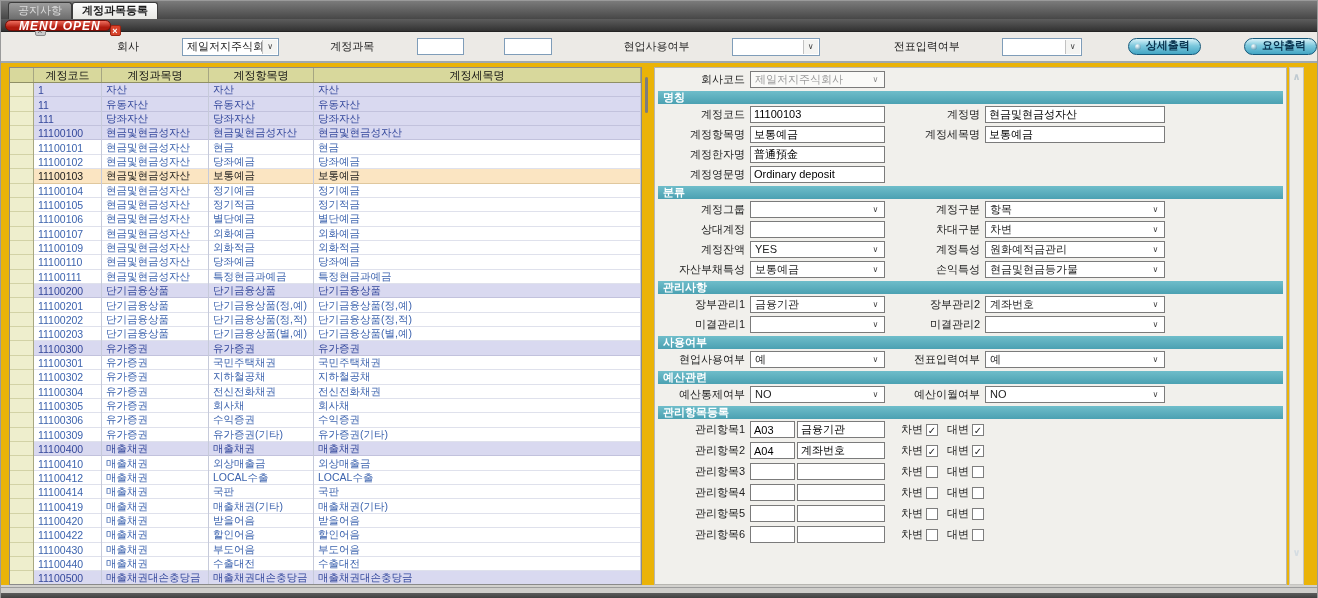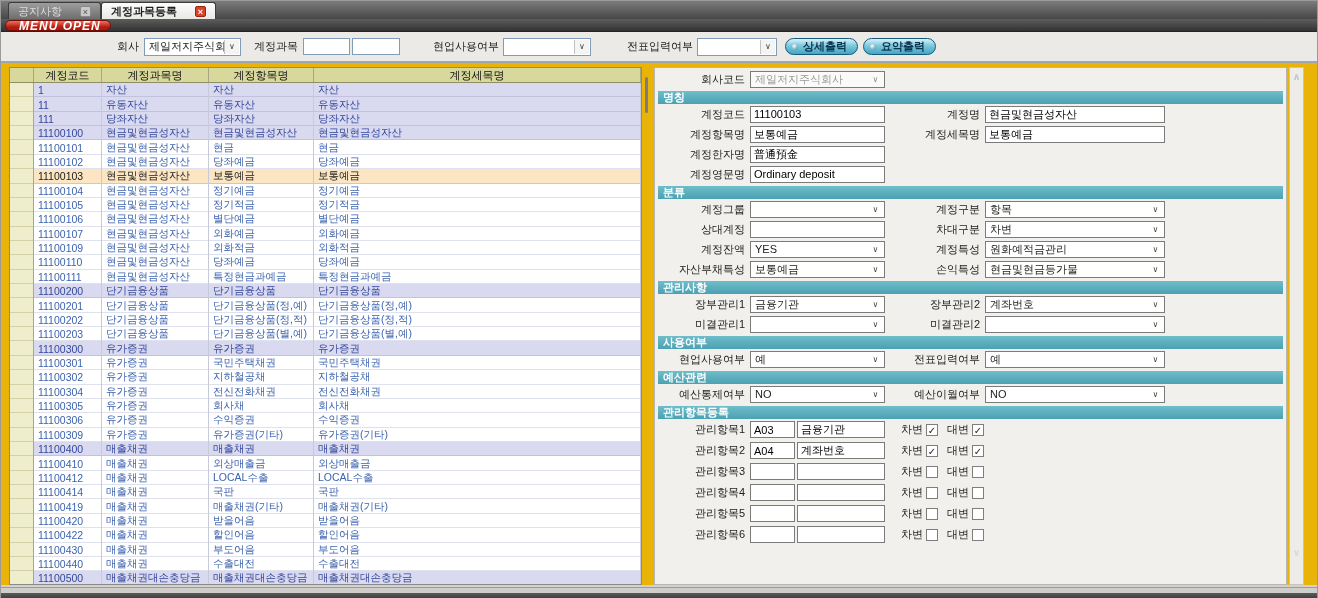--- a/index.html
+++ b/index.html
@@ -2,46 +2,46 @@
 <html><head>
 <meta charset="utf-8">
 <style>
   * { box-sizing: border-box; margin: 0; padding: 0; }
   html,body { width:1318px; height:598px; overflow:hidden; background:#c9c9c9;
     font-family:"Liberation Sans","DejaVu Sans",sans-serif; }
   .window { position:relative; width:1318px; height:598px; background:#d2d1cd; border:1px solid #9a9a9a; }
 
   
   .tabbar { height:18px; background:linear-gradient(#7b7b7b,#474747); display:flex; align-items:flex-end; padding-left:7px; }
-  .tab { height:17px; display:flex; align-items:center; gap:18px; padding:0 9px; font-size:11px;
-         border:1px solid #3c3c3c; border-bottom:none; border-radius:3px 3px 0 0; }
+  .tab { height:17px; display:flex; align-items:center; gap:7px; padding:0 9px; font-size:11px;
+         border:1px solid #3c3c3c; border-bottom:none; border-radius:3px 3px 0 0;flex-direction:column; }
   .tab.inactive { background:linear-gradient(#9d9d9d,#6e6e6e); color:#dcdcdc; }
   .tab.active   { background:linear-gradient(#fdfdfd,#e8e8e4); color:#1c1c1c; font-weight:bold; }
   .tab-close { width:11px; height:11px; font-size:9px; line-height:10px; text-align:center; border-radius:2px; }
   .tab.inactive .tab-close { background:#c9c9c9; border:1px solid #8a8a8a; color:#555; }
   .tab.active   .tab-close { background:#d8432b; border:1px solid #9c2513; color:#fff; }
 
   
   .menubar { height:13px; background:linear-gradient(#5d5d5d,#323232); display:flex; align-items:center; padding-left:4px; border-bottom:1px solid #242424; }
   .menu-open { height:11px; line-height:10px; padding:0 9px 0 13px; border-radius:6px;
     background:linear-gradient(#f0705f,#b01b0e 70%); border:1px solid #780d05; color:#fff;
     font-size:12px; font-weight:bold; font-style:italic; letter-spacing:1px; cursor:pointer; }
 
   
-  .toolbar { height:31px; background:#eceae6; border-bottom:2px solid #9fa8b0; display:flex; align-items:center; font-size:11px; color:#222; }
+  .toolbar { height:31px; background:#eceae6; border-bottom:2px solid #9fa8b0; display:flex; align-items:center; font-size:11px; color:#222;justify-content:space-between; }
   .tlabel { white-space:nowrap; }
   .tbox { background:#fff; border:1px solid #7f9db9; height:17px; font-size:11px; padding:0 3px; font-family:inherit; }
   .sel { position:relative; background:#fff; border:1px solid #7f9db9; height:18px; display:flex; align-items:center; padding:0 18px 0 4px; font-size:11px; white-space:nowrap; overflow:hidden; }
   .sel .chev { position:absolute; right:1px; top:1px; bottom:1px; width:15px; background:#f4f4f2; border-left:1px solid #c2c2c2;
                display:flex; align-items:center; justify-content:center; font-size:8px; color:#444; }
   .sel.disabled { color:#9a9a9a; border-color:#adadad; background:#fafaf8; }
   .sel.disabled .chev { background:none; border-left:none; color:#8a8a8a; }
   .pill-btn { position:relative; height:17px; line-height:15px; padding:0 10px 0 17px; border-radius:9px;
     border:1px solid #14587a; background:linear-gradient(#d9f2f8,#7cc8dd 45%,#44a6c4); color:#0a3450;
-    font-weight:bold; font-size:11px; cursor:pointer; font-family:Liberation Serif, serif; }
+    font-weight:bold; font-size:11px; cursor:pointer; font-family:Liberation Mono, monospace; }
   .pill-btn .dot { position:absolute; left:6px; top:5px; width:6px; height:6px; border-radius:50%;
     background:radial-gradient(circle at 35% 30%,#ffffff,#2d84a4); }
 
   
   .content { display:flex; height:522px; padding:0 0 0 8px; background:#eab308; align-items:flex-end; }
 
   
   .grid-panel { width:633px; height:518px; border:1px solid #8a8a8a; background:#fff; display:flex; flex-direction:column; }
   .grid-header { display:flex; height:15px; background:#d8d89c; border-bottom:1px solid #8f8f66; font-size:11px; color:#111; flex:none; }
   .gh { border-right:1px solid #a6a682; text-align:center; line-height:14px; white-space:nowrap; overflow:hidden; }

